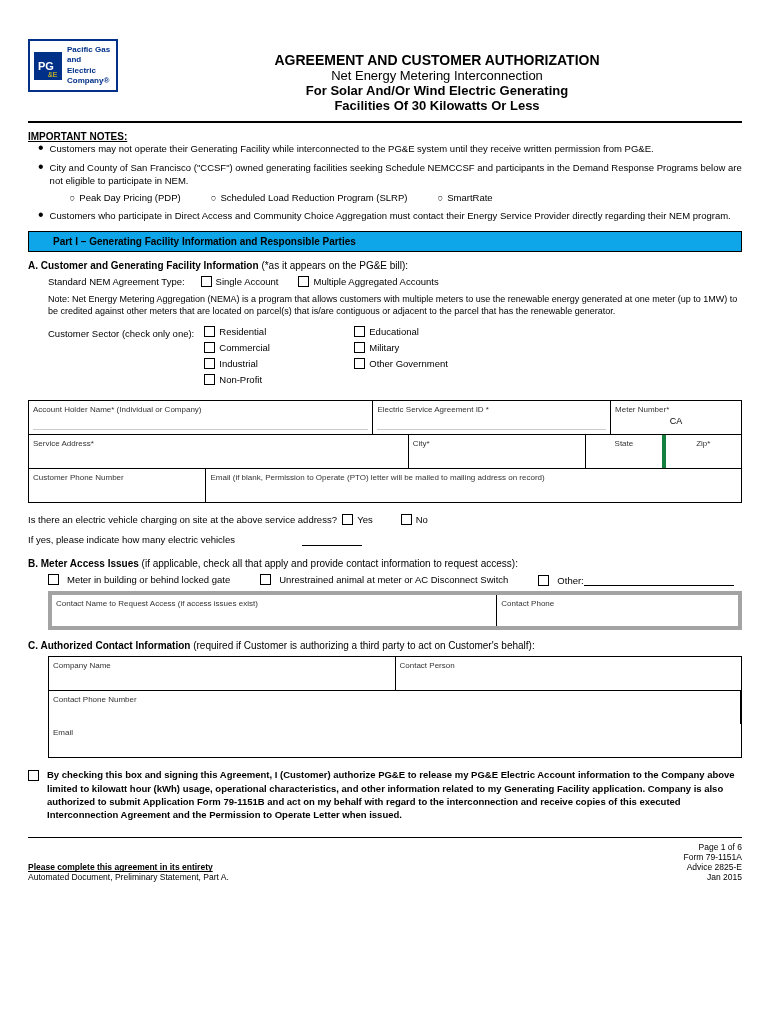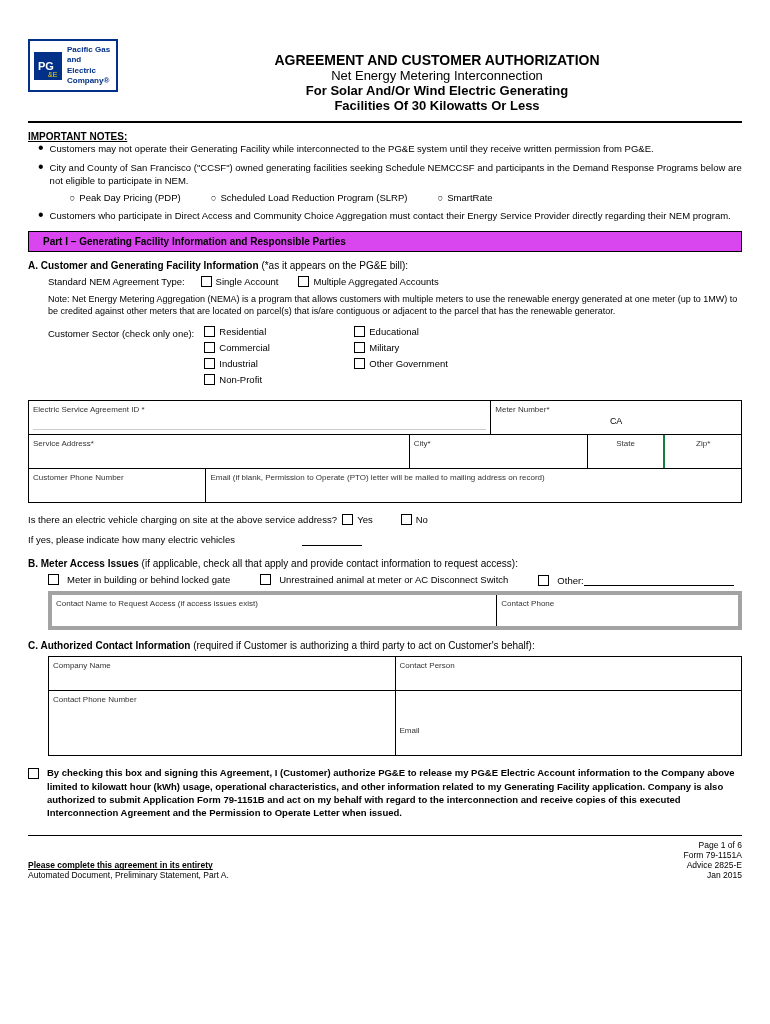--- a/index.html
+++ b/index.html
@@ -97,22 +97,22 @@
     }
     .sub-list-item {
       display: flex;
       align-items: center;
       font-size: 9.5px;
     }
     .sub-bullet {
       margin-right: 4px;
     }
     .part-header {
-      background: #d946ef;
-      padding: 4px 14px;
+      background: #0ea5e9;
+      padding: 4px 24px;
       font-weight: bold;
       font-size: 10px;
       border: 1px solid #000;
       margin-top: 8px;
       margin-bottom: 8px;
     }
     .section-label {
       font-weight: bold;
       font-size: 10px;
       margin-bottom: 5px;
@@ -381,39 +381,43 @@
         <div class="checkbox-option" style="margin-bottom:5px;">
           <span class="checkbox"></span>
           <span>Other Government</span>
         </div>
       </div>
     </div>
   </div>
 
   <div style="border: 1px solid #000; margin-top: 10px;">
     <div style="display:flex; border-bottom: 1px solid #000;">
+      <div style="flex:2.2; padding:4px; border-right:1px solid #000; font-size:8px;">
+        <span class="field-label">Account Holder Name* (Individual or Company)</span>
+        <div style="height:14px; border-bottom:1px solid #ccc;"></div>
+      </div>
       <div style="flex:1.5; padding:4px; border-right:1px solid #000; font-size:8px;">
         <span class="field-label">Electric Service Agreement ID *</span>
         <div style="height:14px; border-bottom:1px solid #ccc;"></div>
       </div>
       <div style="flex:0.8; padding:4px; font-size:8px;">
         <span class="field-label">Meter Number*</span>
         <div class="meter-ca">CA</div>
       </div>
     </div>
     <div style="display:flex; border-bottom:1px solid #000;">
       <div style="flex:2.2; padding:4px; border-right:1px solid #000; font-size:8px;">
         <span class="field-label">Service Address*</span>
         <div style="height:14px;"></div>
       </div>
       <div style="flex:1; padding:4px; border-right:1px solid #000; font-size:8px;">
         <span class="field-label">City*</span>
         <div style="height:14px;"></div>
       </div>
-      <div style="flex:0.4; padding:4px; border-right:2px solid #15803d; font-size:8px; text-align:center;">
+      <div style="flex:0.4; padding:4px; border-right:4px solid #15803d; font-size:8px; text-align:center;">
         <span class="field-label">State</span>
         <div style="height:14px;"></div>
       </div>
       <div style="flex:0.4; padding:4px; font-size:8px; text-align:center;">
         <span class="field-label">Zip*</span>
         <div style="height:14px;"></div>
       </div>
     </div>
     <div style="display:flex;">
       <div style="flex:0.8; padding:4px; border-right:1px solid #000; font-size:8px;">
@@ -494,26 +498,26 @@
     <div style="display:flex; border-bottom:1px solid #000;">
       <div style="flex:1; padding:4px; border-right:1px solid #000; font-size:8px;">
         <span class="field-label">Company Name</span>
         <div style="height:14px;"></div>
       </div>
       <div style="flex:1; padding:4px; font-size:8px;">
         <span class="field-label">Contact Person</span>
         <div style="height:14px;"></div>
       </div>
     </div>
-    <div style="display:flex;">
+    <div style="display:flex;flex-direction:column;">
       <div style="flex:1; padding:4px; border-right:1px solid #000; font-size:8px;">
         <span class="field-label">Contact Phone Number</span>
         <div style="height:14px;"></div>
       </div>
-      <div style="flex:1; padding:4px; font-size:8px;margin-top:31px;">
+      <div style="flex:1; padding:4px; font-size:8px;">
         <span class="field-label">Email</span>
         <div style="height:14px;"></div>
       </div>
     </div>
   </div>
 </div>
 
 <div class="auth-box">
   <div class="auth-text">
     <span class="checkbox" style="margin-top:2px; margin-right:8px; flex-shrink:0;"></span>

